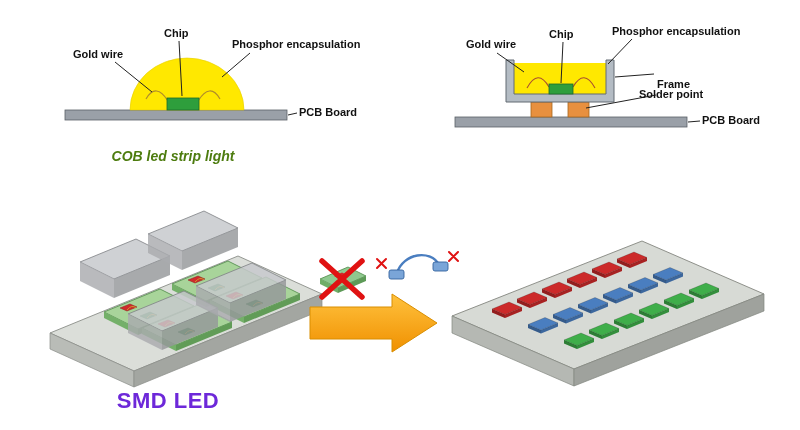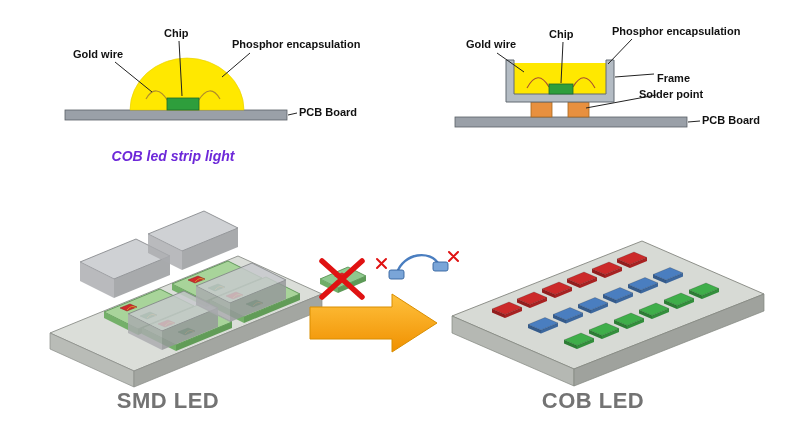--- a/index.html
+++ b/index.html
@@ -1,22 +1,22 @@
 <!DOCTYPE html>
 <html><head>
 <meta charset="utf-8">
 <style>
   * { margin:0; padding:0; box-sizing:border-box; }
   html,body { background:#fff; }
   body { font-family:"Liberation Sans", sans-serif; }
   .canvas { position:relative; width:800px; height:430px; background:#ffffff; overflow:hidden; }
   .canvas > svg { position:absolute; left:0; top:0; }
   .label { position:absolute; font-size:11px; font-weight:700; color:#111; white-space:nowrap; line-height:1.2; }
-  .caption { position:absolute; font-size:14px; font-weight:700; font-style:italic; color:#6d28d9; transform:translateX(-50%); white-space:nowrap; }
-  .big-label { position:absolute; font-size:22px; font-weight:800; color:#737373; transform:translateX(-50%); white-space:nowrap; letter-spacing:.5px; }
+  .caption { position:absolute; font-size:14px; font-weight:700; font-style:italic; color:#4d7c0f; transform:translateX(-50%); white-space:nowrap; }
+  .big-label { position:absolute; font-size:22px; font-weight:800; color:#6d28d9; transform:translateX(-50%); white-space:nowrap; letter-spacing:.5px; }
 </style>
 </head>
 <body>
 
 <div class="canvas">
 
 <svg width="800" height="430" viewBox="0 0 800 430">
   <defs>
     <linearGradient id="arrowGrad" x1="0" y1="0" x2="0" y2="1">
       <stop offset="0" stop-color="#ffc23e"></stop>
@@ -133,20 +133,19 @@
 
 <div class="label" style="left:73px; top:48px">Gold wire</div>
 <div class="label" style="left:164px; top:27px">Chip</div>
 <div class="label" style="left:232px; top:38px">Phosphor encapsulation</div>
 <div class="label" style="left:299px; top:106px">PCB Board</div>
 <div class="caption" style="left:173px; top:148px">COB led strip light</div>
 
 <div class="label" style="left:466px; top:38px">Gold wire</div>
 <div class="label" style="left:549px; top:28px">Chip</div>
 <div class="label" style="left:612px; top:25px">Phosphor encapsulation</div>
-<div class="label" style="left:657px; top:72px">Frame</div>
+<div class="label" style="left:657px; top:78px">Frame</div>
 <div class="label" style="left:639px; top:88px">Solder point</div>
 <div class="label" style="left:702px; top:114px">PCB Board</div>
 
 <div class="big-label" style="left:168px; top:388px">SMD LED</div>
-<div class="big-label" style="left:593px; top:388px">COB LED</div>
 
 </div>
 
 </body></html>

